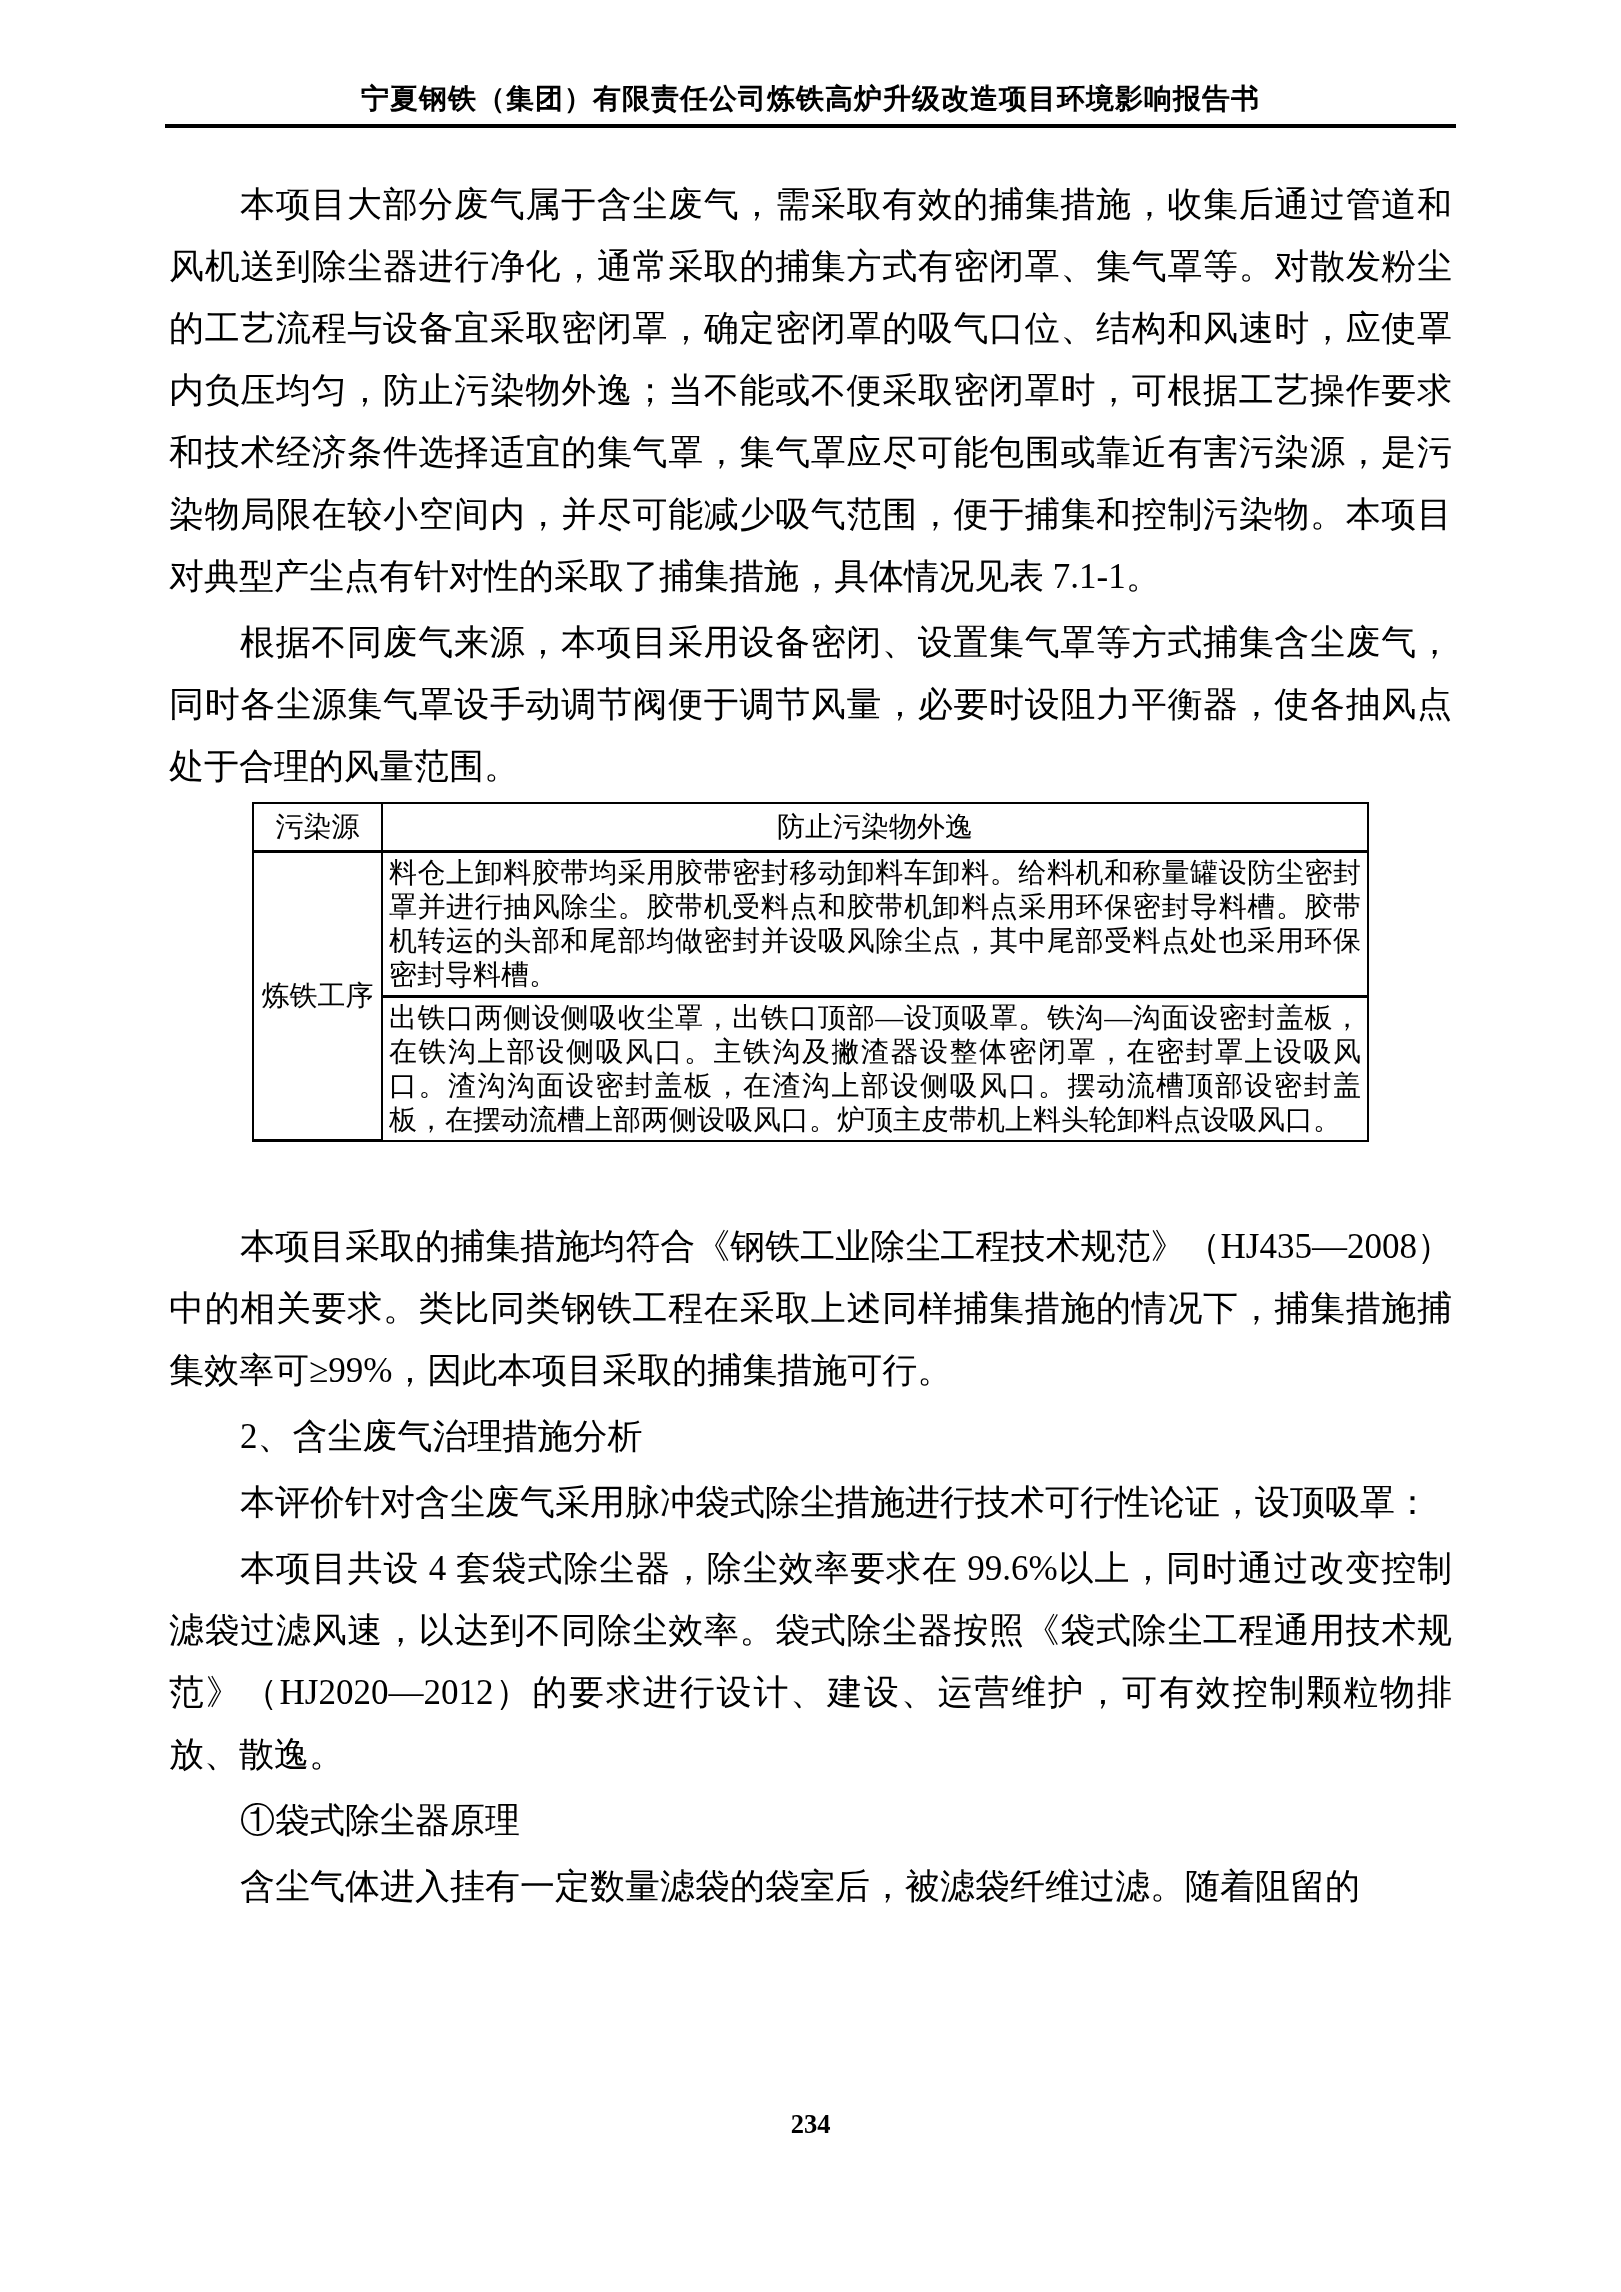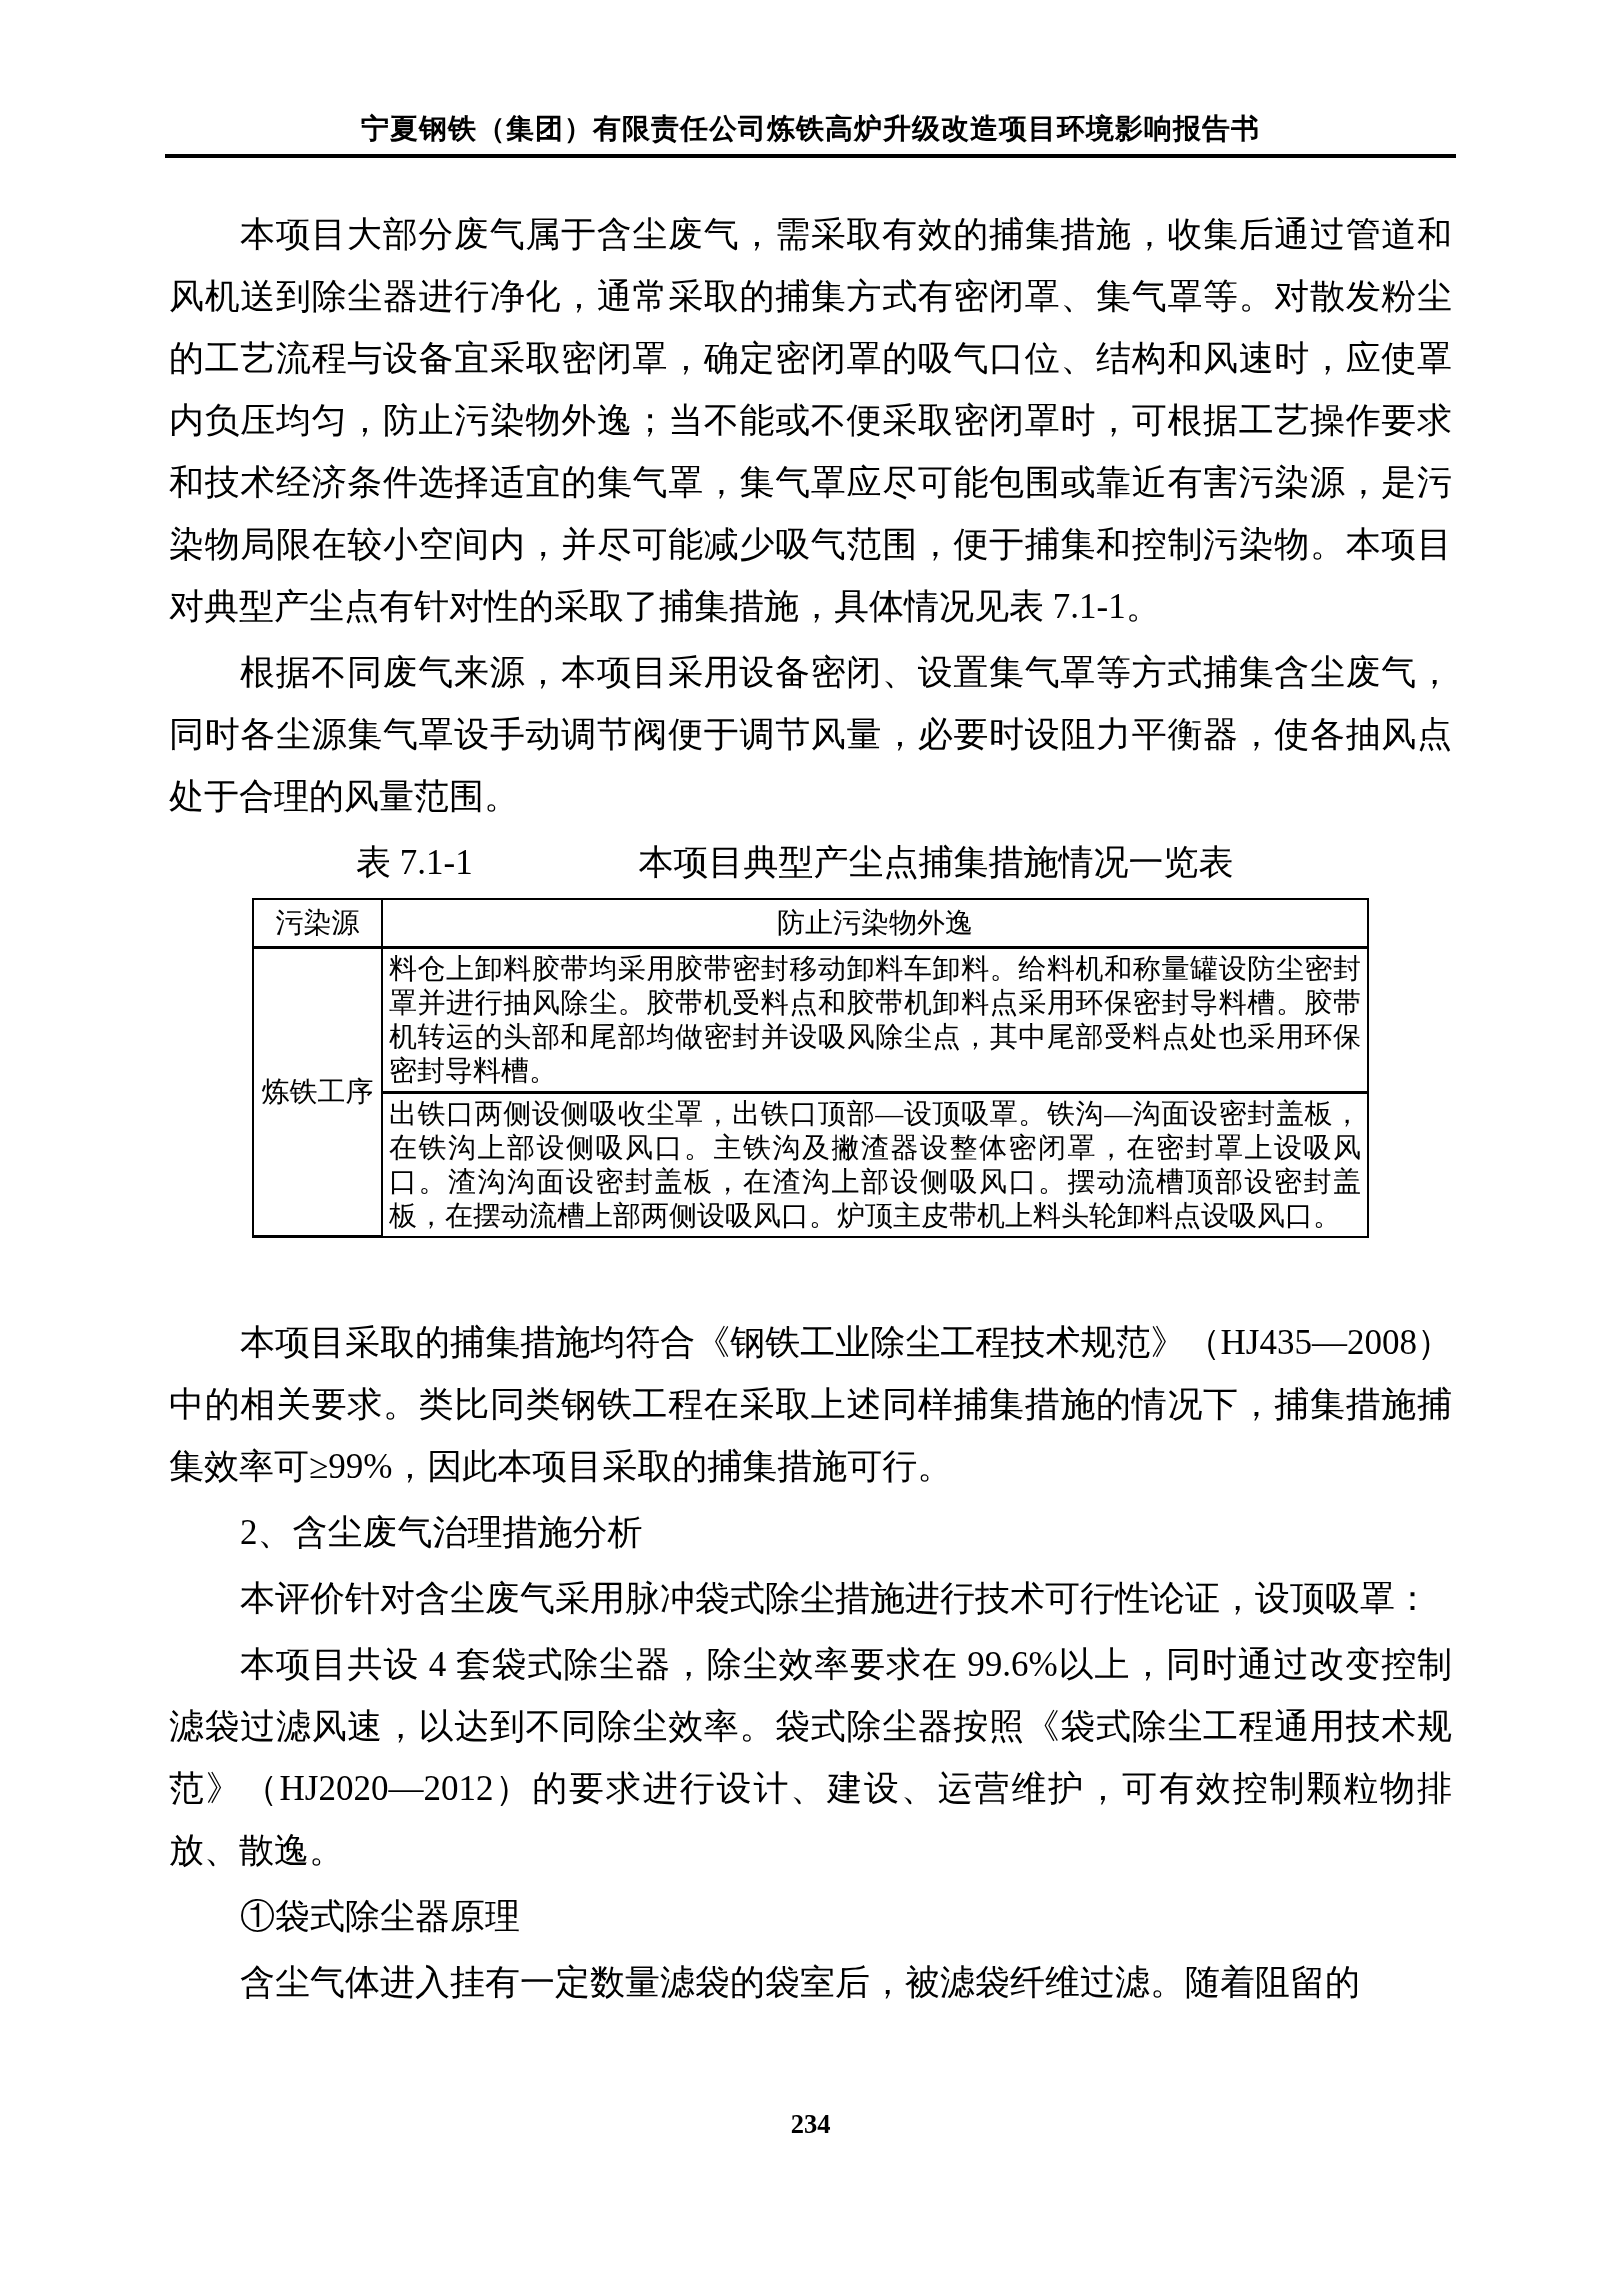--- a/index.html
+++ b/index.html
@@ -9,21 +9,21 @@
     height: 2293px;
     font-family: "Liberation Serif", "DejaVu Serif", serif;
     color: #000;
     position: relative;
     overflow: hidden;
   }
   .page {
     position: relative;
     width: 1621px;
     height: 2293px;
-    padding: 110px 165px 0 165px;
+    padding: 80px 165px 0 165px;
     background: #fff;
   }
   .doc-header { text-align: center; }
   .doc-header .title {
     font-family: "Liberation Sans", "DejaVu Sans", sans-serif;
     font-weight: bold;
     font-size: 28px;
     line-height: 37px;
     letter-spacing: 1px;
   }
@@ -101,24 +101,20 @@
     <div class="title">宁夏钢铁（集团）有限责任公司炼铁高炉升级改造项目环境影响报告书</div>
     <hr class="header-rule">
   </div>
 
   <div class="body-text">
 
     <p class="first-para">本项目大部分废气属于含尘废气，需采取有效的捕集措施，收集后通过管道和风机送到除尘器进行净化，通常采取的捕集方式有密闭罩、集气罩等。对散发粉尘的工艺流程与设备宜采取密闭罩，确定密闭罩的吸气口位、结构和风速时，应使罩内负压均匀，防止污染物外逸；当不能或不便采取密闭罩时，可根据工艺操作要求和技术经济条件选择适宜的集气罩，集气罩应尽可能包围或靠近有害污染源，是污染物局限在较小空间内，并尽可能减少吸气范围，便于捕集和控制污染物。本项目对典型产尘点有针对性的采取了捕集措施，具体情况见表 7.1-1。</p>
 
     <p>根据不同废气来源，本项目采用设备密闭、设置集气罩等方式捕集含尘废气，同时各尘源集气罩设手动调节阀便于调节风量，必要时设阻力平衡器，使各抽风点处于合理的风量范围。</p>
 
-    <p class="table-caption">
-      <span class="cap-label">表 7.1-1</span>
-      <span class="cap-title">本项目典型产尘点捕集措施情况一览表</span>
-    </p>
 
     <table class="capture-table">
       <colgroup>
         <col class="col-source">
         <col>
       </colgroup>
       <thead>
         <tr>
           <th>污染源</th>
           <th>防止污染物外逸</th>

